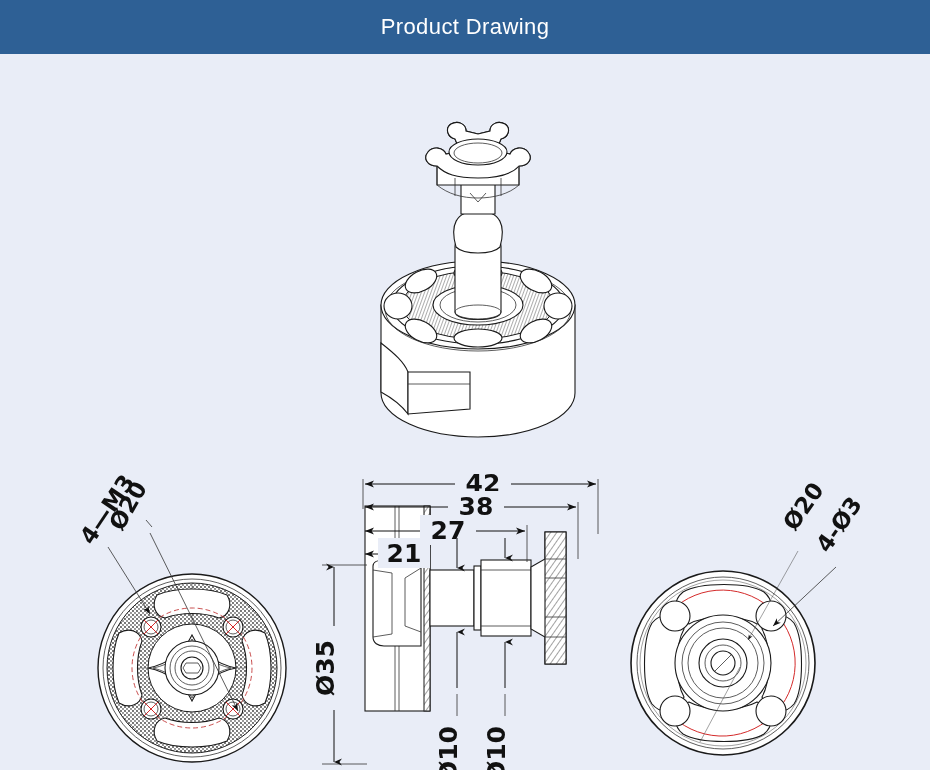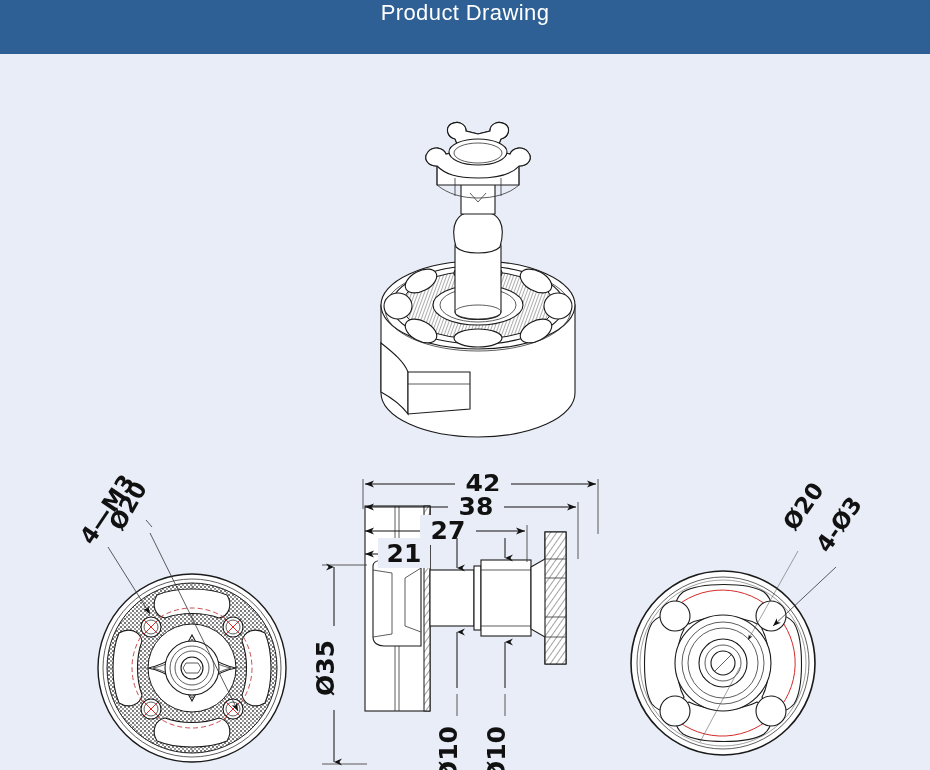--- a/index.html
+++ b/index.html
@@ -10,21 +10,21 @@
     font-family:"Liberation Sans", sans-serif;
     overflow:hidden;
     position:relative;
   }
   #page{position:relative;width:930px;height:770px;}
 
   
   .header{
     position:absolute;left:0;top:0;width:930px;height:54px;
     background:#2e6095;
-    display:flex;justify-content:center;
+    display:flex;align-items:center;justify-content:center;
   }
   .header-title{
     color:#ffffff;
     font-size:22px;
     font-weight:400;
     letter-spacing:.4px;
     font-family:"Liberation Sans", sans-serif;
   }
 
   

